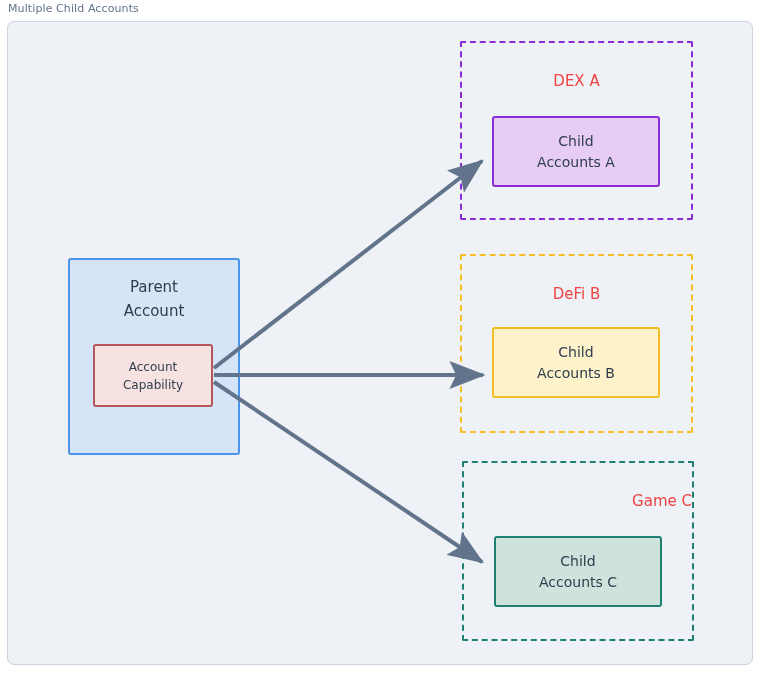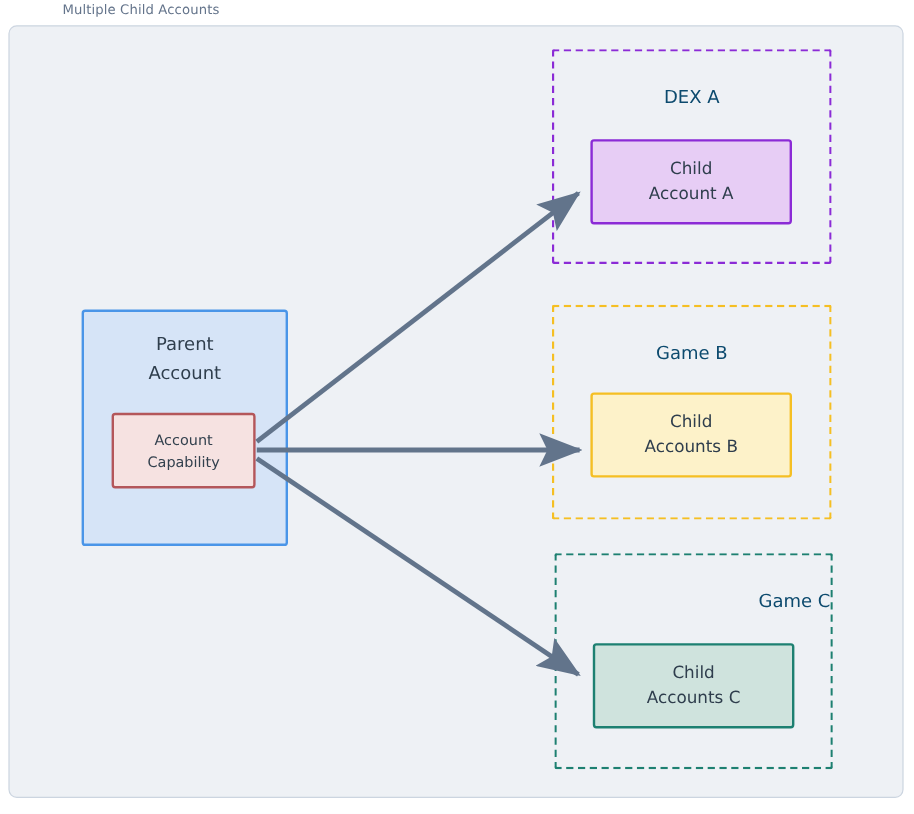--- a/index.html
+++ b/index.html
@@ -27,21 +27,20 @@
   
   .diagram-caption {
     position: absolute;
     left: 8px;
     top: 2px;
     font-size: 11px;
     line-height: 14px;
     color: #64748b;
     letter-spacing: 0.1px;
     white-space: nowrap;
-    margin-left: 44px;
   }
 
   
   .diagram-frame {
     position: absolute;
     left: 7px;
     top: 21px;
     width: 746px;
     height: 644px;
     box-sizing: border-box;
@@ -108,21 +107,21 @@
     border-radius: 2px;
     background: transparent;
   }
   .group-title {
     position: absolute;
     left: 0;
     right: 0;
     text-align: center;
     font-size: 15px;
     line-height: 20px;
-    color: #0c4a6e;
+    color: #ef4444;
     white-space: nowrap;
   }
 
   .group-dex {
     left: 460px; top: 41px; width: 233px; height: 179px;
     border-color: #8b2bd6;
   }
   .group-defi {
     left: 460px; top: 254px; width: 233px; height: 179px;
     border-color: #f5bf23;
@@ -196,25 +195,25 @@
   <div class="node node-capability">
     <span class="line">Account</span>
     <span class="line">Capability</span>
   </div>
 
   <div class="group group-dex">
     <div class="group-title">DEX A</div>
   </div>
   <div class="node node-child node-child-a">
     <span class="line">Child</span>
-    <span class="line">Account A</span>
+    <span class="line">Accounts A</span>
   </div>
 
   <div class="group group-defi">
-    <div class="group-title">Game B</div>
+    <div class="group-title">DeFi B</div>
   </div>
   <div class="node node-child node-child-b">
     <span class="line">Child</span>
     <span class="line">Accounts B</span>
   </div>
 
   <div class="group group-game">
     <div class="group-title">Game C</div>
   </div>
   <div class="node node-child node-child-c">

